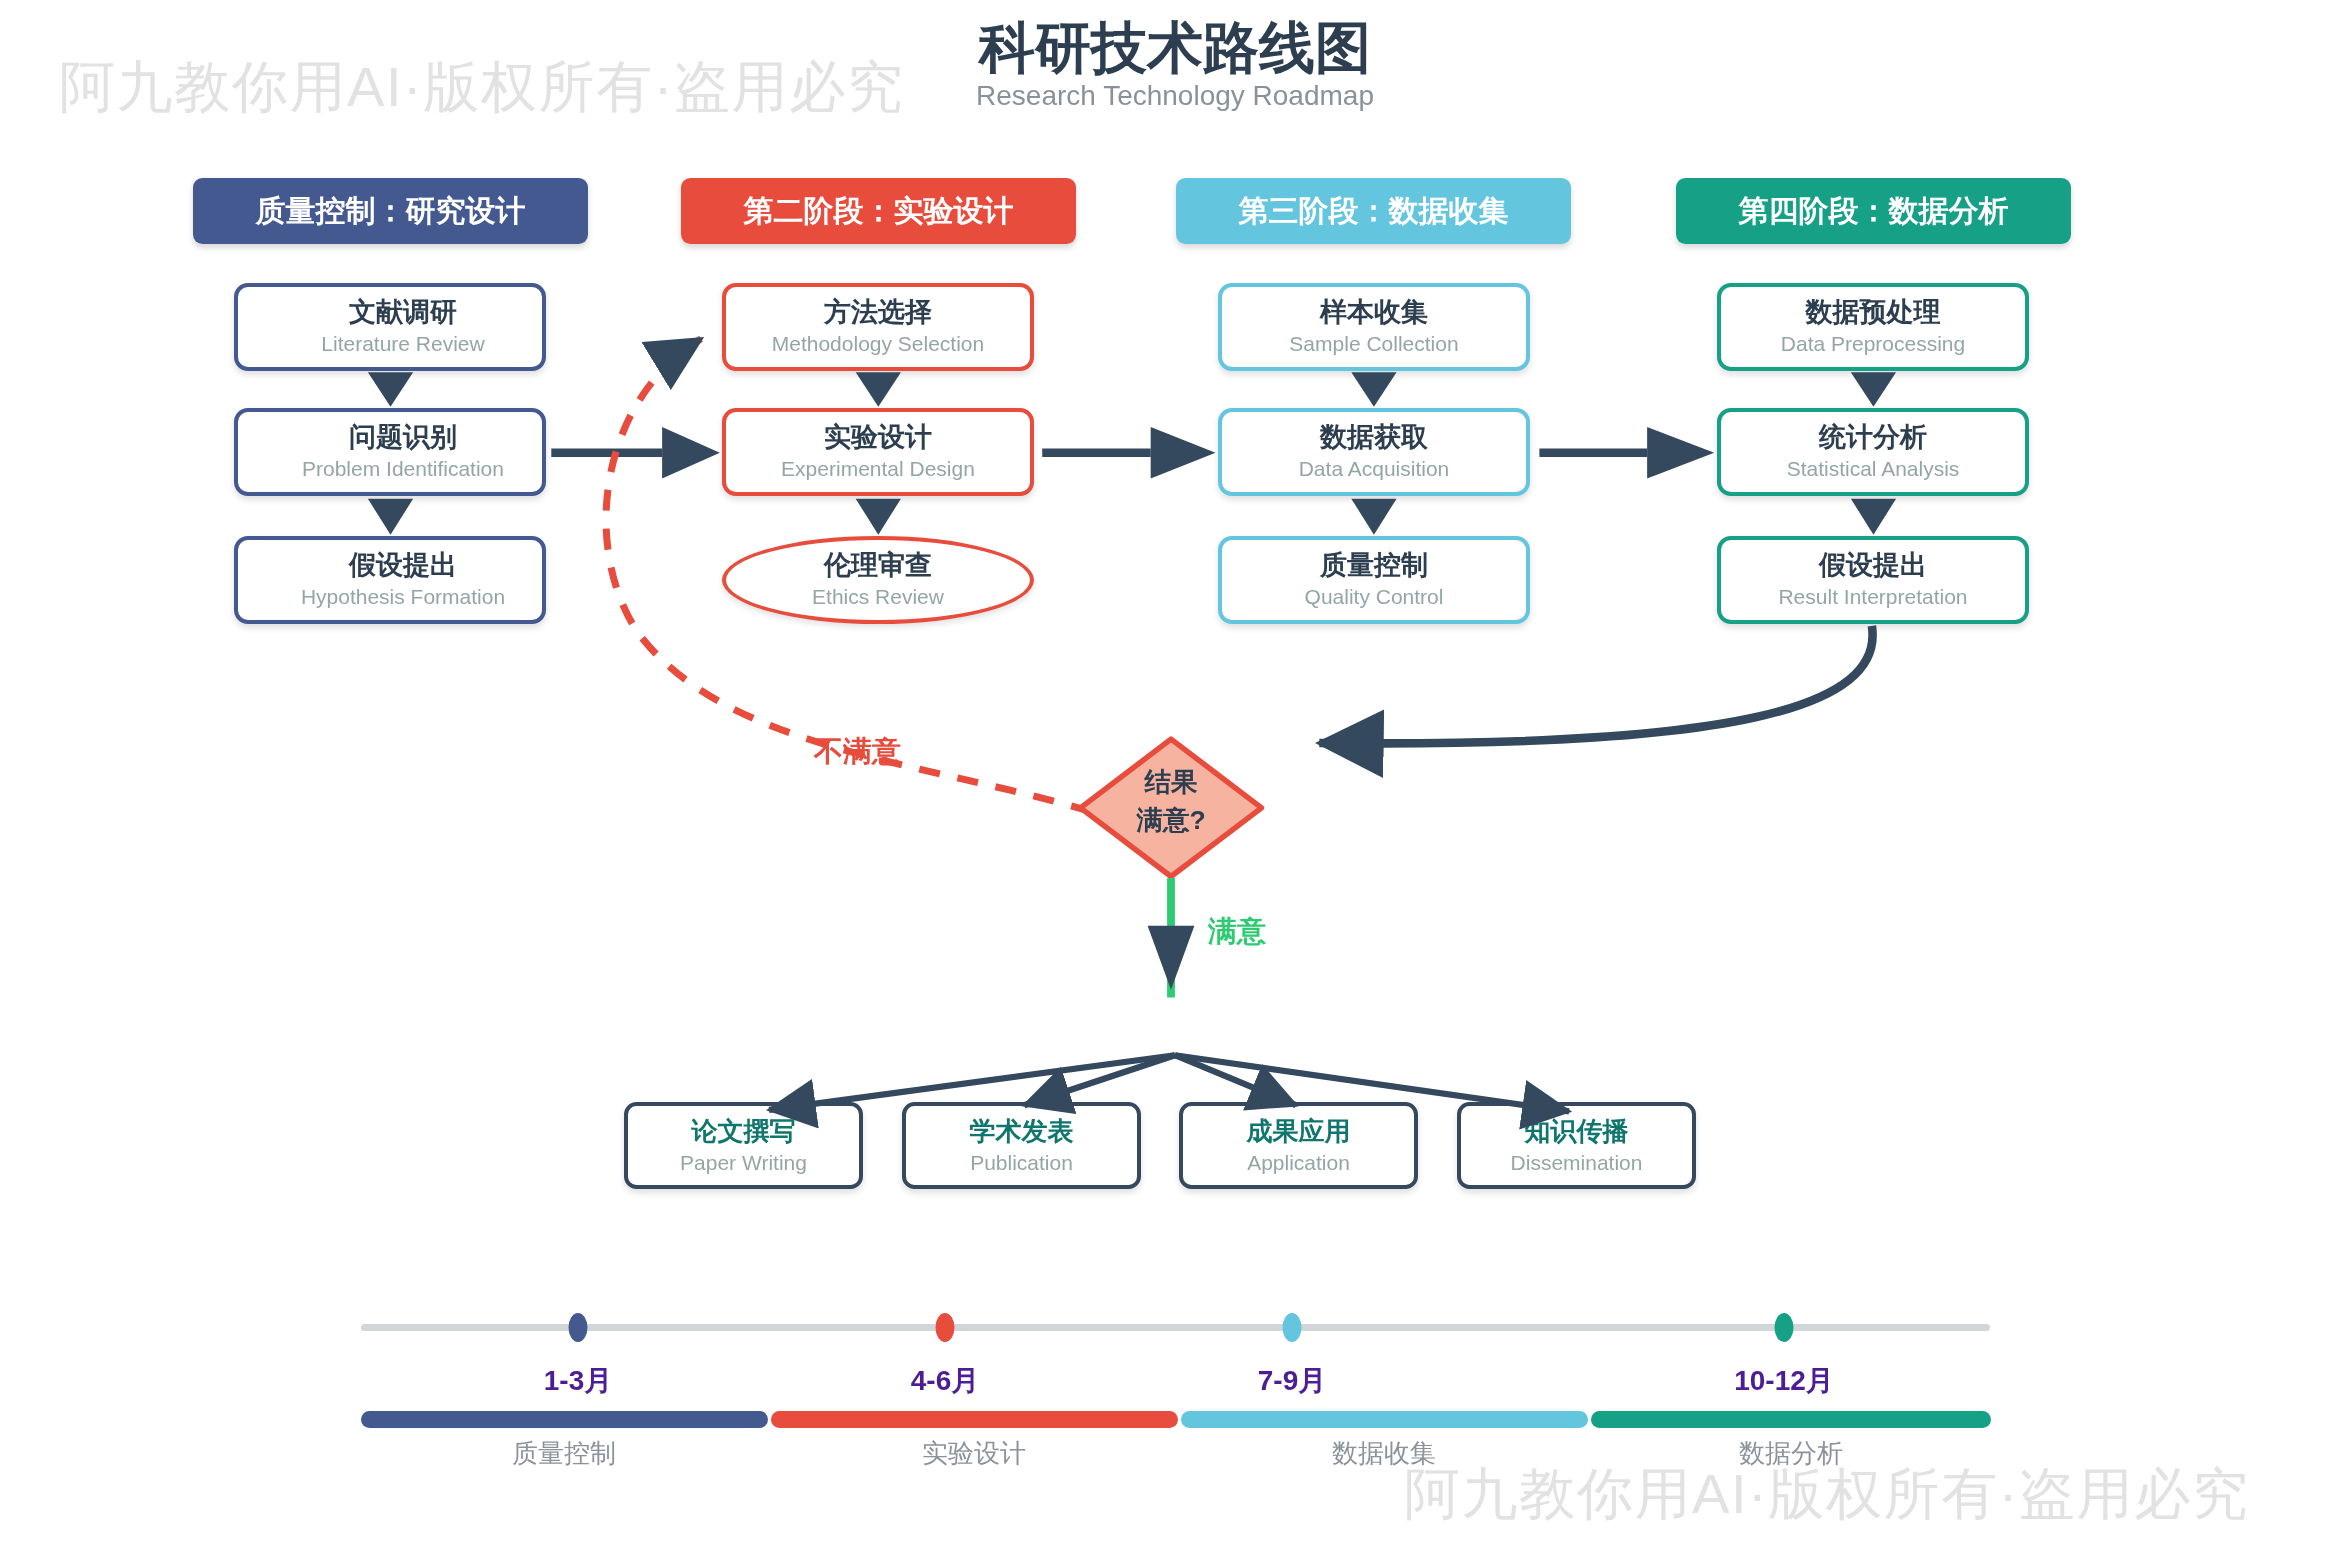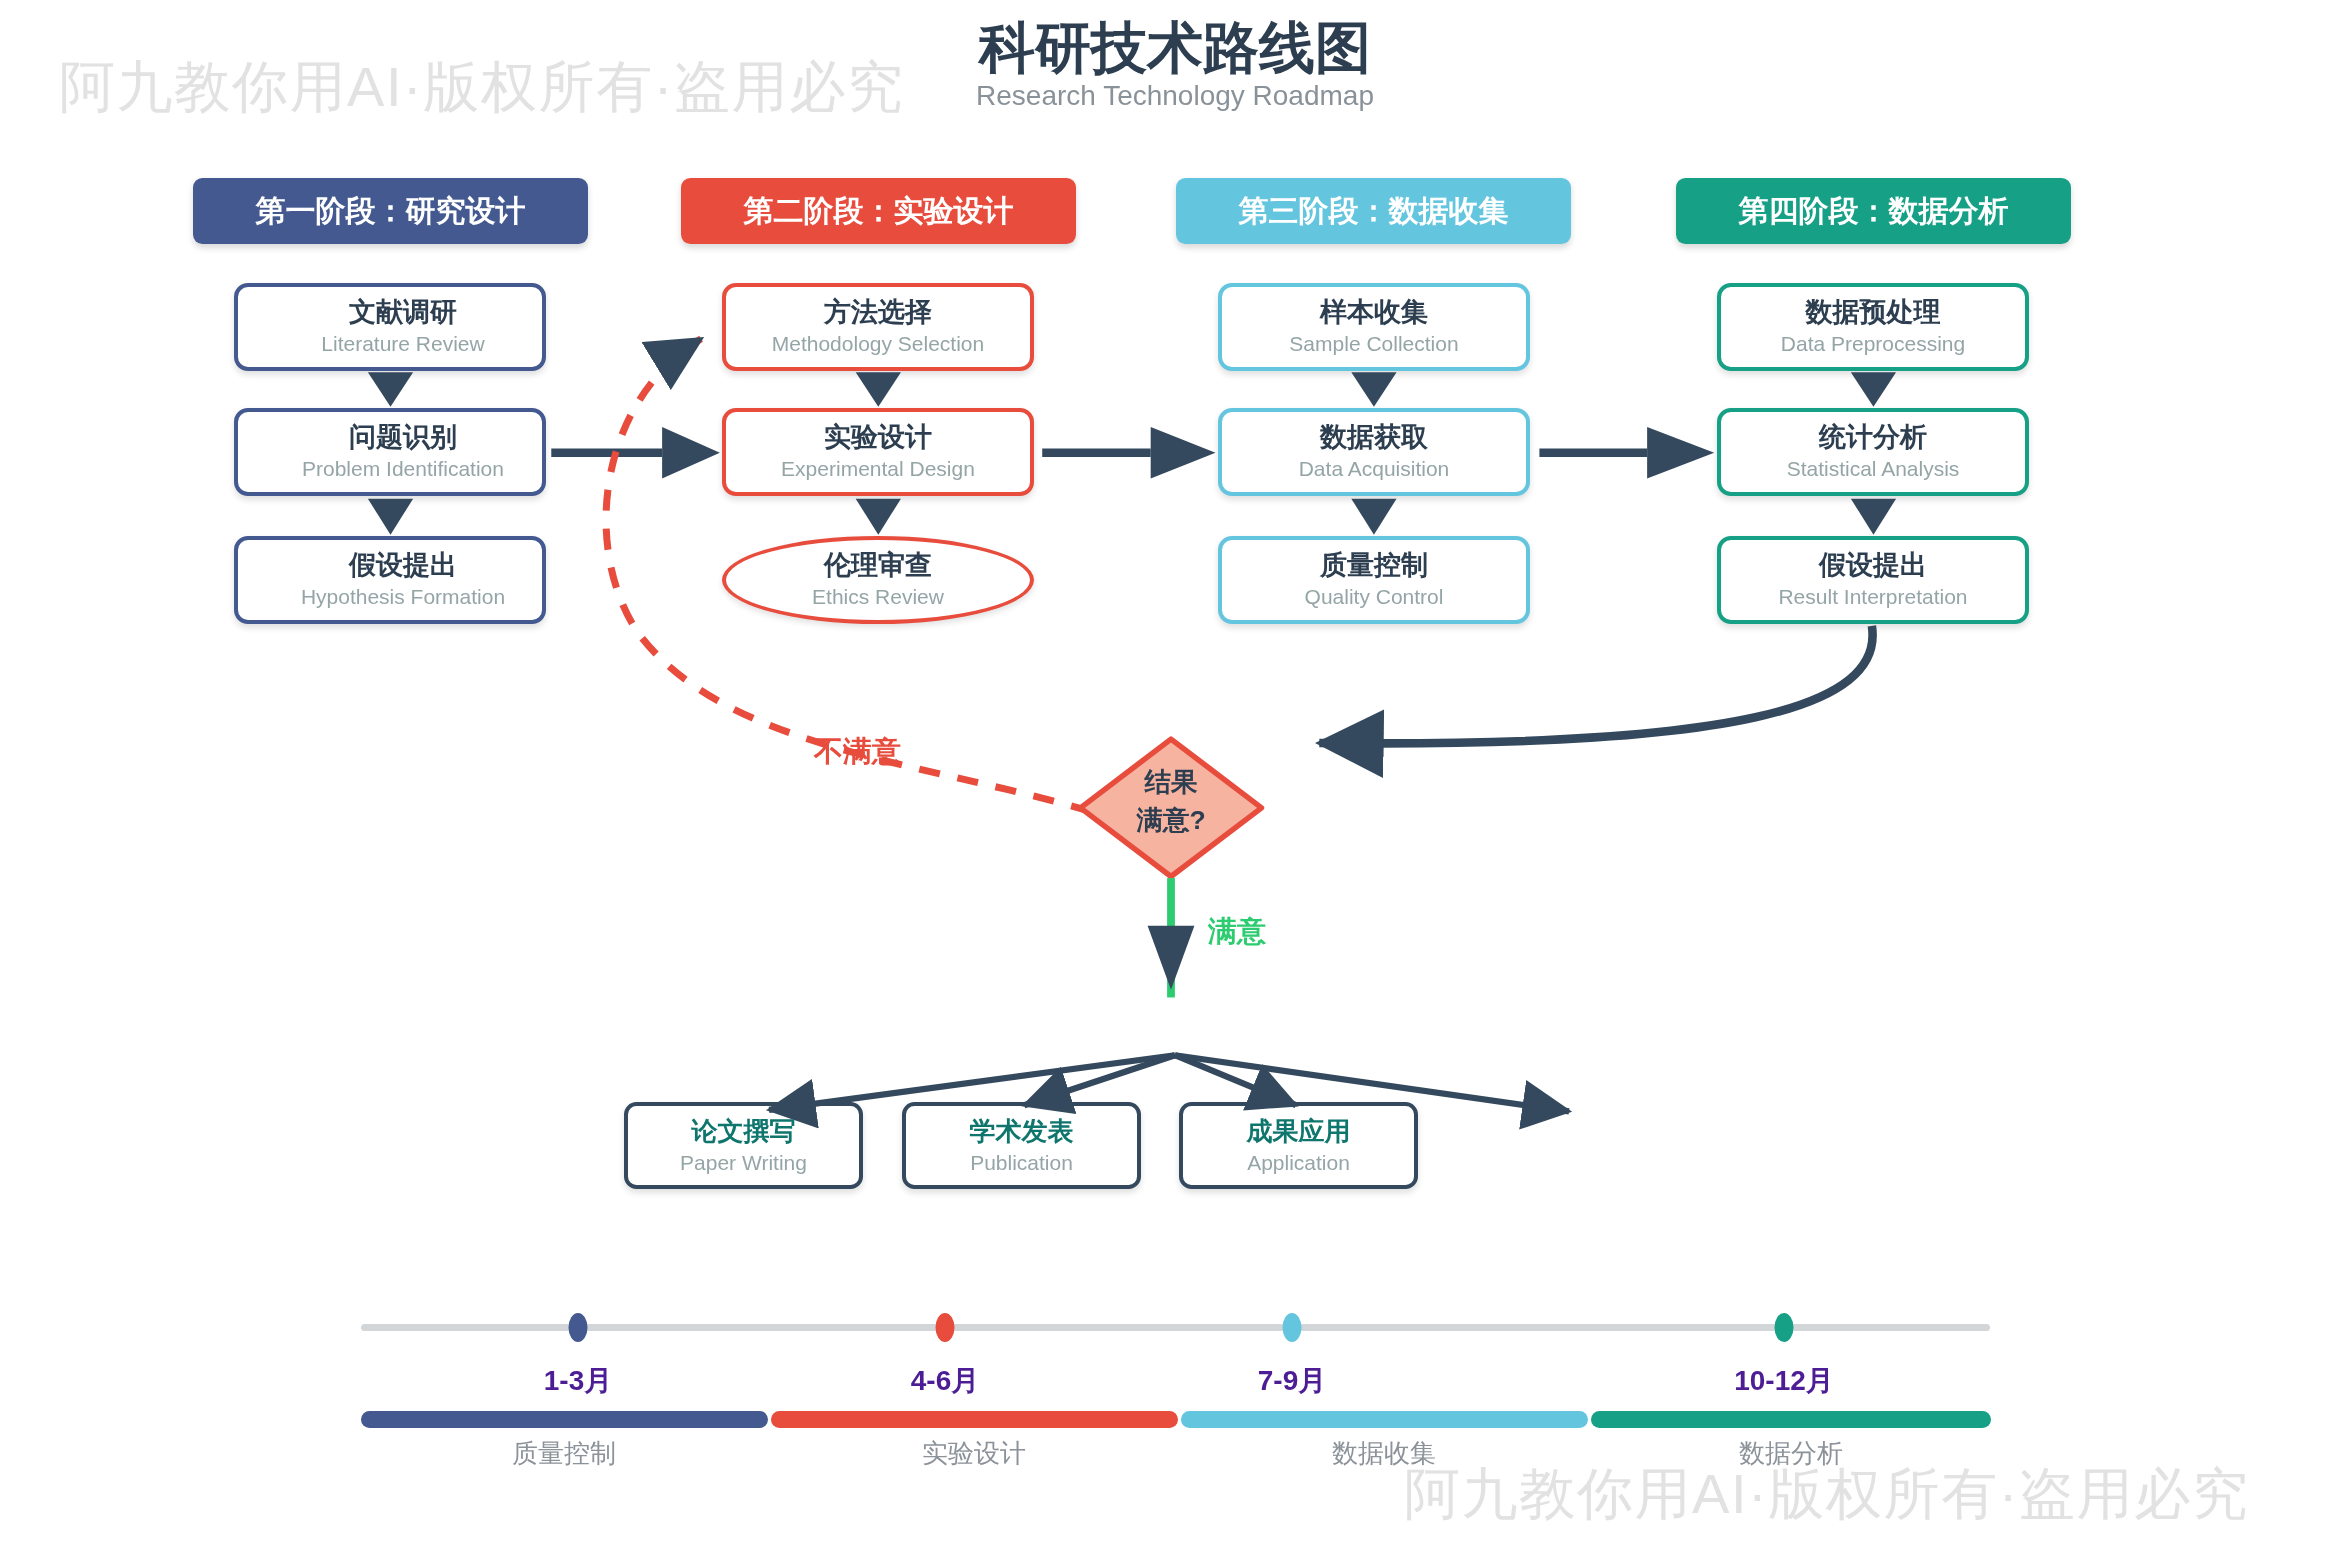--- a/index.html
+++ b/index.html
@@ -55,21 +55,21 @@
 <body>
 
 <div id="canvas">
 
   <div class="watermark" style="left:59px;top:50px;">阿九教你用AI·版权所有·盗用必究</div>
   <div class="watermark" style="left:1404px;top:1457px;">阿九教你用AI·版权所有·盗用必究</div>
 
   <div class="title-zh">科研技术路线图</div>
   <div class="title-en">Research Technology Roadmap</div>
 
-  <div class="phase-header bg-p1" style="left:193px;">第一阶段：研究设计</div>
+  <div class="phase-header bg-p1" style="left:193px;">质量控制：研究设计</div>
   <div class="phase-header bg-p2" style="left:681px;">第二阶段：实验设计</div>
   <div class="phase-header bg-p3" style="left:1176px;">第三阶段：数据收集</div>
   <div class="phase-header bg-p4" style="left:1676px;">第四阶段：数据分析</div>
 
   <div class="node bd-p1 col1 row1">
     <div class="node-zh">文献调研</div>
     <div class="node-en">Literature Review</div>
   </div>
   <div class="node bd-p1 col1 row2">
     <div class="node-zh">问题识别</div>
@@ -172,20 +172,24 @@
     <div class="out-zh">论文撰写</div>
     <div class="out-en">Paper Writing</div>
   </div>
   <div class="out-box bd-navy" style="left:902px;">
     <div class="out-zh">学术发表</div>
     <div class="out-en">Publication</div>
   </div>
   <div class="out-box bd-navy" style="left:1179px;">
     <div class="out-zh">成果应用</div>
     <div class="out-en">Application</div>
+  </div>
+  <div class="out-box bd-navy" style="left:1457px;">
+    <div class="out-zh">知识传播</div>
+    <div class="out-en">Dissemination</div>
   </div>
 
   <div class="tl-line"></div>
   <div class="tl-dot" style="left:578px;background:#43598f;"></div>
   <div class="tl-dot" style="left:945px;background:#e74c3c;"></div>
   <div class="tl-dot" style="left:1292px;background:#64c5de;"></div>
   <div class="tl-dot" style="left:1784px;background:#16a085;"></div>
   <div class="tl-month" style="left:578px;">1-3月</div>
   <div class="tl-month" style="left:945px;">4-6月</div>
   <div class="tl-month" style="left:1292px;">7-9月</div>

